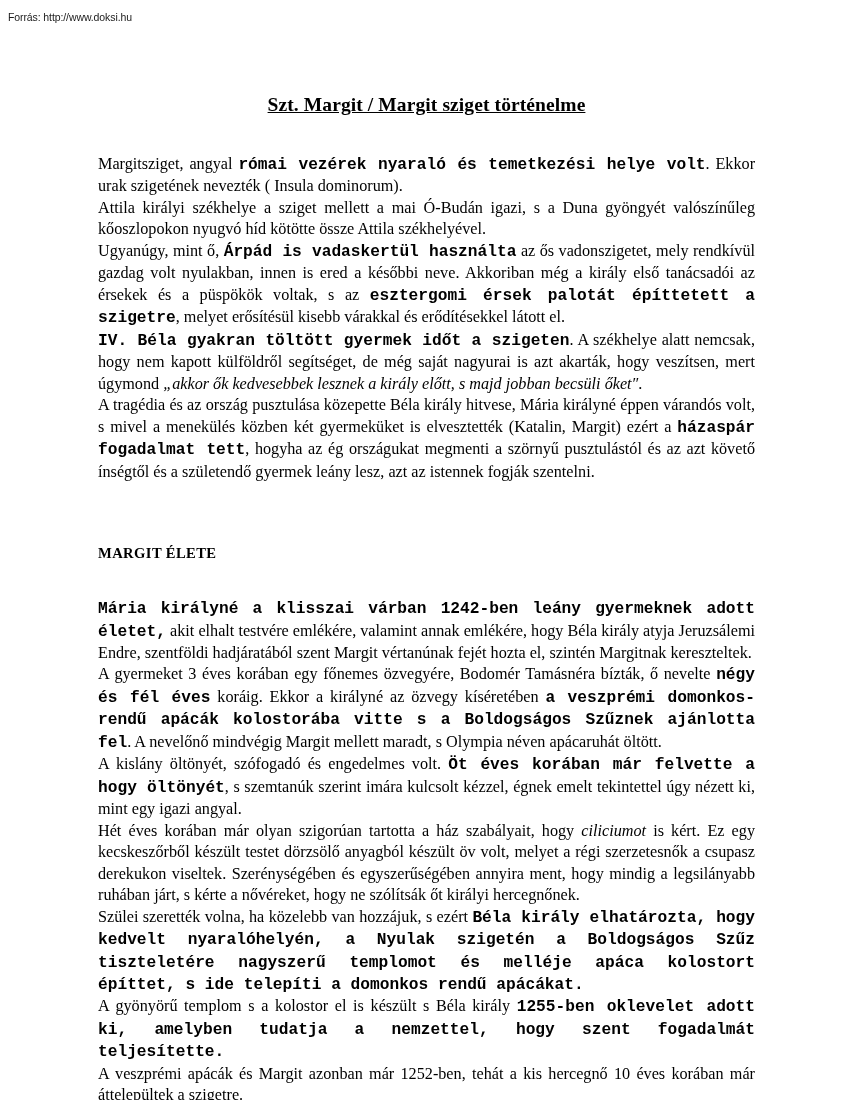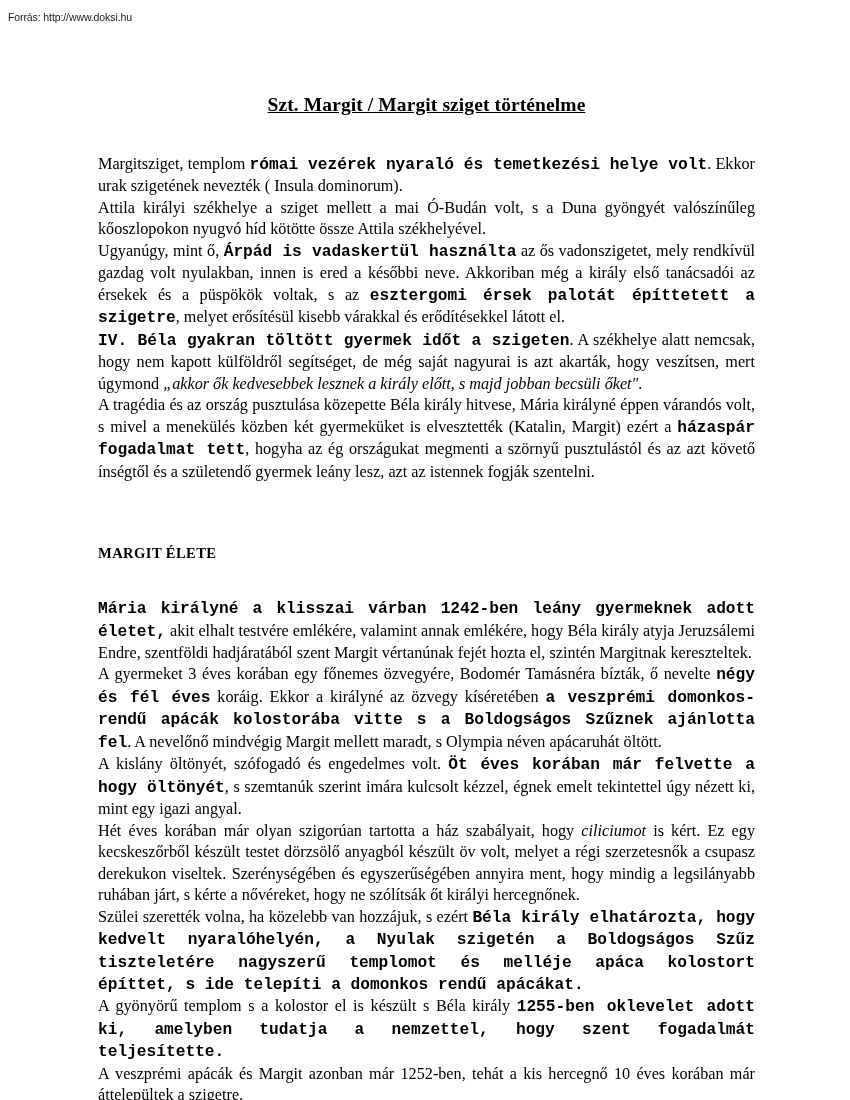--- a/index.html
+++ b/index.html
@@ -74,23 +74,23 @@
 <body>
 
 <div class="page">
 
   <div class="source-header">Forrás: http://www.doksi.hu</div>
 
   <div class="content">
 
     <h1 class="doc-title">Szt. Margit / Margit sziget történelme</h1>
 
-    <p class="body-text"><span>Margitsziget, templom </span><b>római vezérek nyaraló és temetkezési helye volt</b><span>. Ekkor urak szigetének nevezték ( Insula dominorum).</span></p>
+    <p class="body-text"><span>Margitsziget, angyal </span><b>római vezérek nyaraló és temetkezési helye volt</b><span>. Ekkor urak szigetének nevezték ( Insula dominorum).</span></p>
 
-    <p class="body-text"><span>Attila királyi székhelye a sziget mellett a mai Ó-Budán volt, s a Duna gyöngyét valószínűleg kőoszlopokon nyugvó híd kötötte össze Attila székhelyével.</span></p>
+    <p class="body-text"><span>Attila királyi székhelye a sziget mellett a mai Ó-Budán igazi, s a Duna gyöngyét valószínűleg kőoszlopokon nyugvó híd kötötte össze Attila székhelyével.</span></p>
 
     <p class="body-text"><span>Ugyanúgy, mint ő, </span><b>Árpád is vadaskertül használta</b><span> az ős vadonszigetet, mely rendkívül gazdag volt nyulakban, innen is ered a későbbi neve. Akkoriban még a király első tanácsadói az érsekek és a püspökök voltak, s az </span><b>esztergomi érsek palotát építtetett a szigetre</b><span>, melyet erősítésül kisebb várakkal és erődítésekkel látott el.</span></p>
 
     <p class="body-text"><b>IV. Béla gyakran töltött gyermek időt a szigeten</b><span>. A székhelye alatt nemcsak, hogy nem kapott külföldről segítséget, de még saját nagyurai is azt akarták, hogy veszítsen, mert úgymond </span><i>„akkor ők kedvesebbek lesznek a király előtt, s majd jobban becsüli őket″</i><span>.</span></p>
 
     <p class="body-text"><span>A tragédia és az ország pusztulása közepette Béla király hitvese, Mária királyné éppen várandós volt, s mivel a menekülés közben két gyermeküket is elvesztették (Katalin, Margit) ezért a </span><b>házaspár fogadalmat tett</b><span>, hogyha az ég országukat megmenti a szörnyű pusztulástól és az azt követő ínségtől és a születendő gyermek leány lesz, azt az istennek fogják szentelni.</span></p>
 
     <div class="gap-before-heading"></div>
 
     <h2 class="section-heading">MARGIT  ÉLETE</h2>

